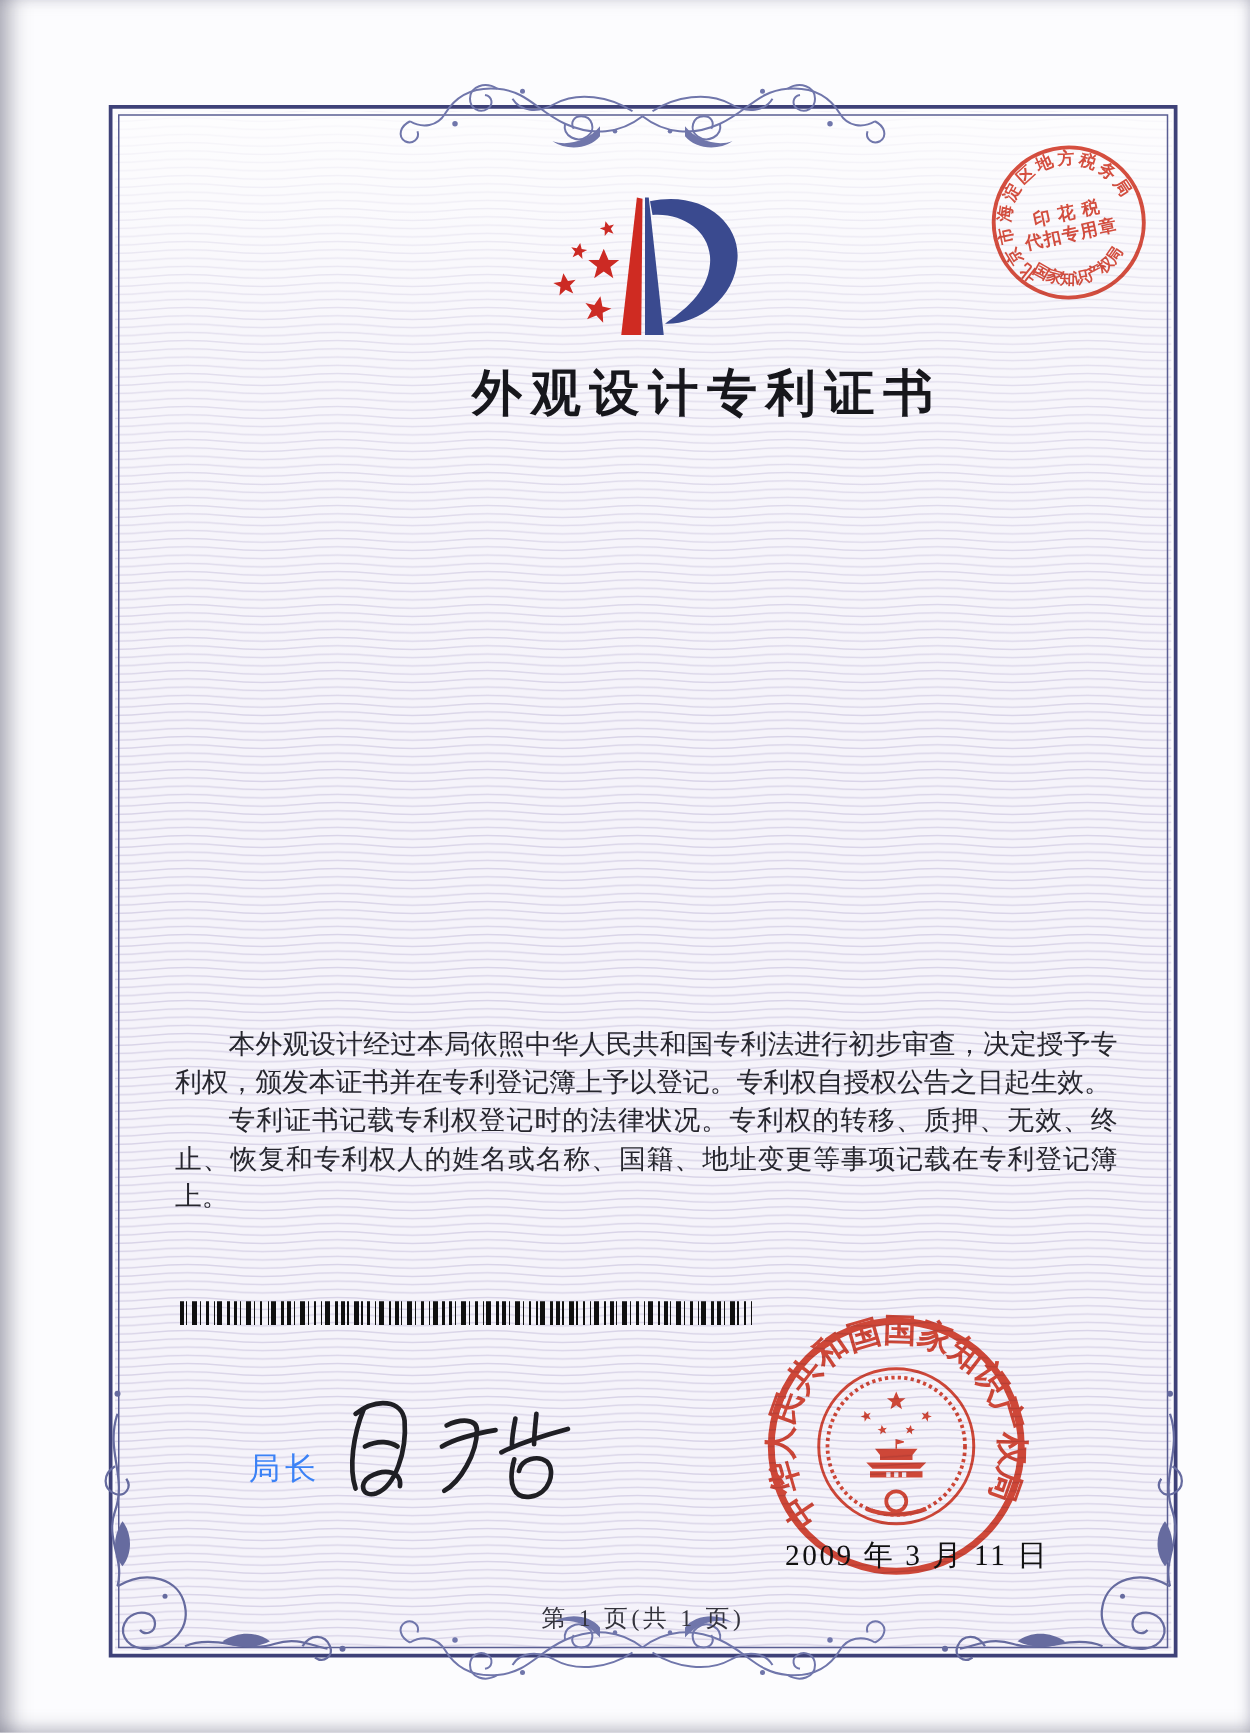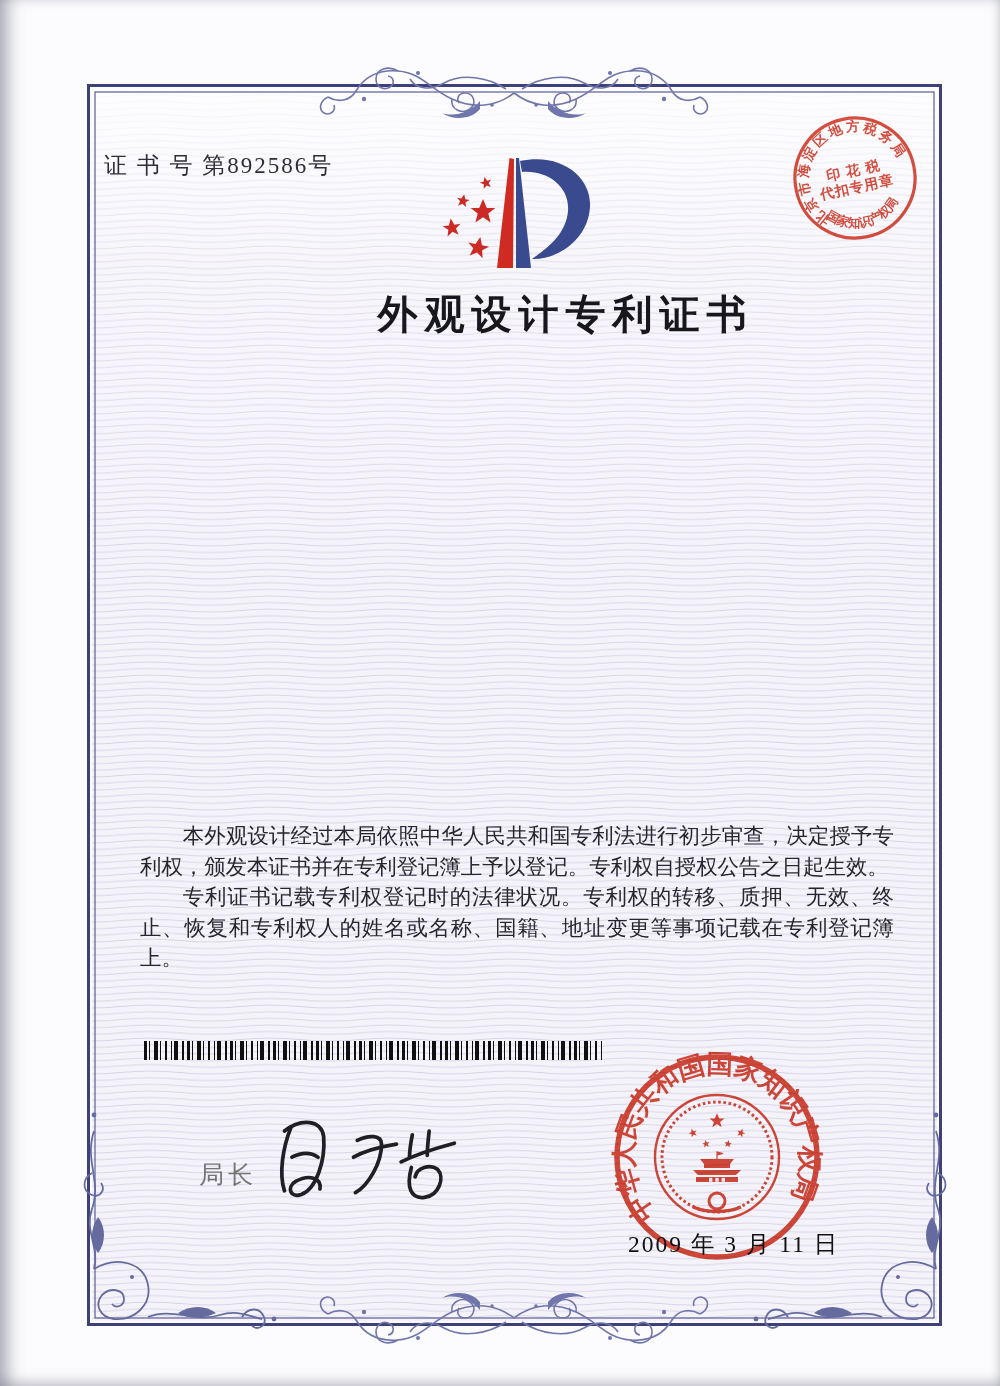--- a/index.html
+++ b/index.html
@@ -23,21 +23,21 @@
   .body-text{left:140px;top:822px;width:754px;font-size:21.4px;line-height:30.6px;
              text-align:justify;color:#26262e;}
   .body-text p{margin:0;text-indent:2em;font-family:Liberation Mono, monospace;}
   .barcode{left:144px;top:1041px;width:460px;height:19px;
     background:repeating-linear-gradient(90deg,
       #101010 0 3px,transparent 3px 5px,#101010 5px 6px,transparent 6px 10px,
       #101010 10px 14px,transparent 14px 16px,#101010 16px 17px,transparent 17px 21px,
       #101010 21px 23px,transparent 23px 27px,#101010 27px 28px,transparent 28px 30px,
       #101010 30px 34px,transparent 34px 38px,#101010 38px 40px,transparent 40px 43px);
   }
-  .signer-title{left:199px;top:1158px;font-size:25px;letter-spacing:4px;color:#737373;}
+  .signer-title{left:199px;top:1158px;font-size:25px;letter-spacing:4px;color:#3b82f6;}
   .signature{left:263px;top:1108px;width:196px;height:104px;}
   .seal{left:602px;top:1042px;width:230px;height:230px;z-index:3;mix-blend-mode:multiply;opacity:.95;}
   .tax-stamp{left:785px;top:108px;width:140px;height:140px;z-index:3;mix-blend-mode:multiply;opacity:.92;}
   .seal-date{left:628px;top:1228px;font-size:23.5px;letter-spacing:2px;color:#111;z-index:4;}
   .footer{left:88px;top:1282px;width:853px;text-align:center;font-size:19px;letter-spacing:3px;color:#33333c;}
   .seal-text{font-family:"Liberation Sans","DejaVu Sans",sans-serif;font-weight:700;}
 </style>
 </head>
 <body>
 
@@ -97,21 +97,20 @@
         <use href="#lace"></use>
       </g>
     <g transform="translate(92,1321)">
         <use href="#cornerfl"></use>
       </g>
     <g transform="translate(938,1321) scale(-1,1)">
         <use href="#cornerfl"></use>
       </g>
   </svg>
 
-  <div class="layer cert-number">证 书 号 第892586号</div>
 
   <svg class="layer tax-stamp" viewBox="-70 -70 140 140">
     <g transform="rotate(-12)" fill="#d5402e" class="seal-text">
       <circle r="60" fill="none" stroke="#d5402e" stroke-width="3.2"></circle>
       <path id="txTop" d="M-23.5,40.7 A47,47 0 1 1 23.5,40.7" fill="none"></path>
       <text font-size="13.5"><textPath href="#txTop" startOffset="10" textLength="176">北京市海淀区地方税务局</textPath></text>
       <text x="0" y="-3" text-anchor="middle" font-size="14" letter-spacing="1">印 花 税</text>
       <text x="0" y="14" text-anchor="middle" font-size="14" letter-spacing="1">代扣专用章</text>
       <path id="txBot" d="M-38,31 A49,49 0 0 0 38,31" fill="none"></path>
       <text font-size="12.5"><textPath href="#txBot" startOffset="2" textLength="84">国家知识产权局</textPath></text>
@@ -203,14 +202,15 @@
         <rect x="-1.7" y="10.8" width="3.4" height="4" fill="#faf6f6"></rect>
         <rect x="4.6" y="10.8" width="3.4" height="4" fill="#faf6f6"></rect>
       </g>
       <circle cx="0" cy="44" r="8" fill="none" stroke-width="3"></circle>
       <path d="M-24,50 C-10,56 10,56 24,50" fill="none" stroke-width="3.5"></path>
     </g>
   </svg>
 
   <div class="layer seal-date">2009 年 3 月 11 日</div>
 
+  <div class="layer footer">第 1 页(共 1 页)</div>
 
 </div>
 
 </body></html>

